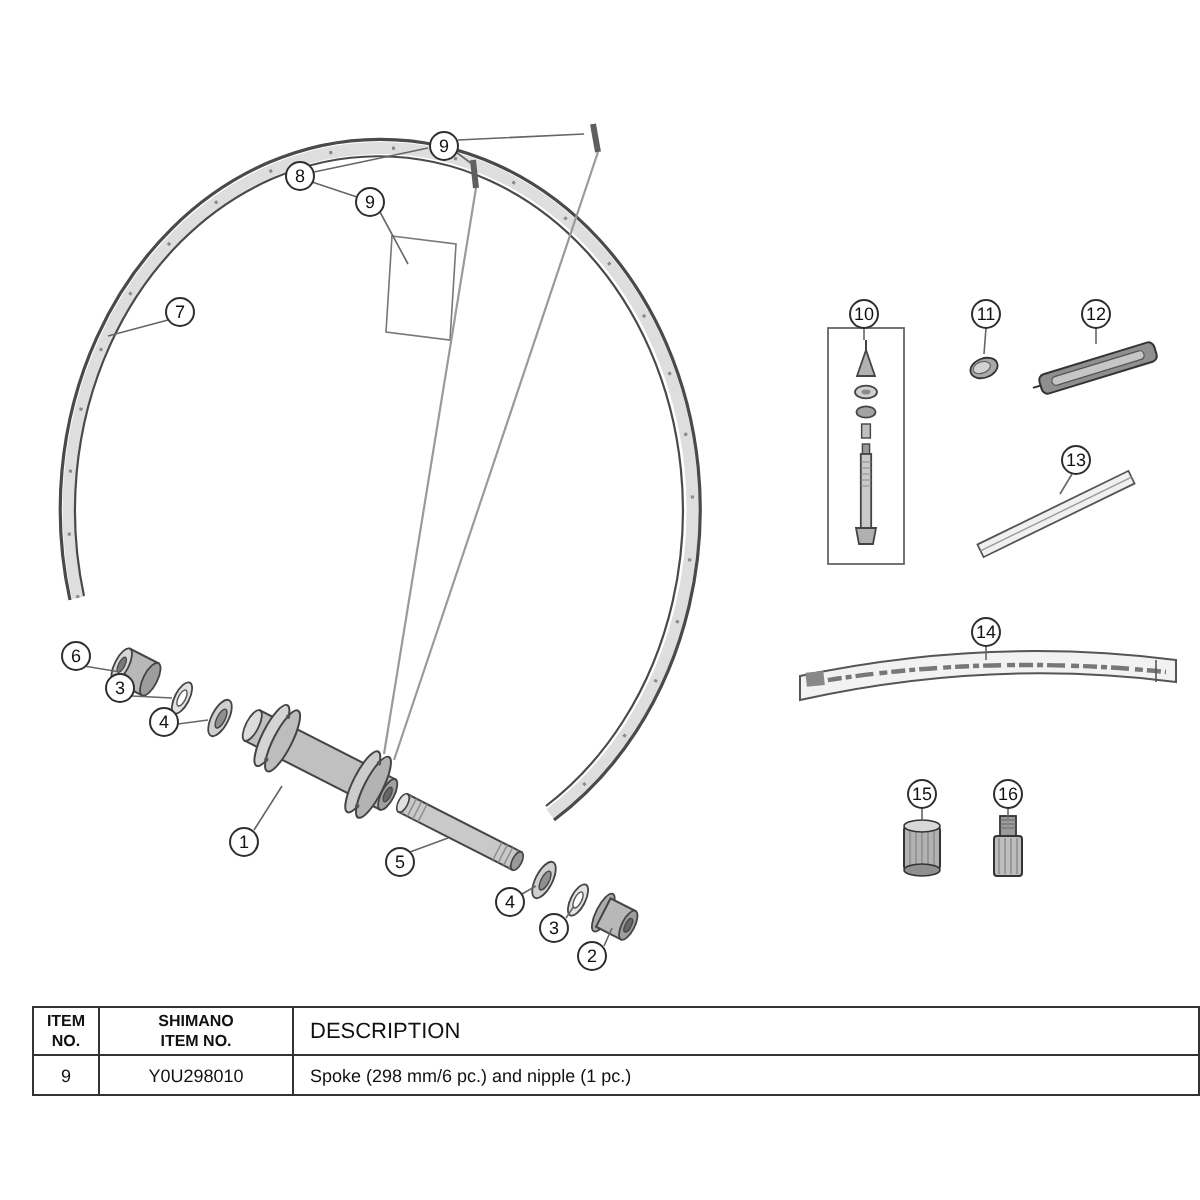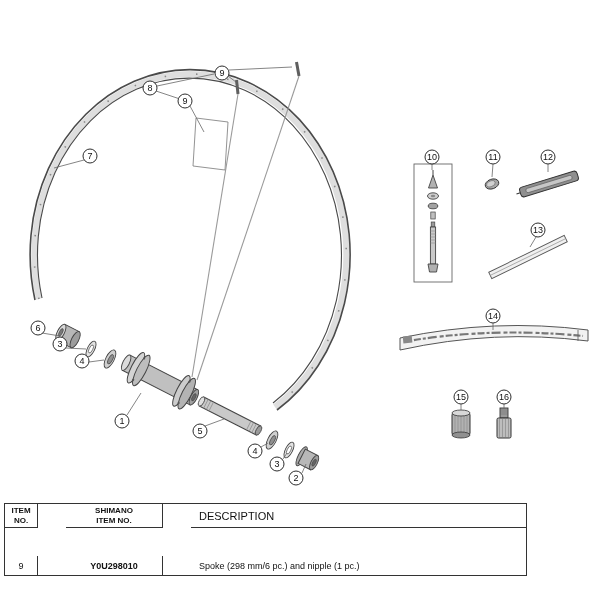--- a/index.html
+++ b/index.html
@@ -2,31 +2,31 @@
 <html style="--line_art: #333333;"><head>
 <meta charset="utf-8">
 <style>
   html,body{margin:0;padding:0;width:600px;height:600px;background:#fff;overflow:hidden;
     font-family:"Liberation Sans",sans-serif;}
   .page{position:relative;width:600px;height:600px;background:#fff;}
   svg{position:absolute;left:0;top:0;}
   .co{fill:#fff;stroke:#2e2e2e;stroke-width:1;}
   .cot{font:9px "Liberation Sans",sans-serif;text-anchor:middle;fill:#111;}
   .leader{stroke:#666;stroke-width:.8;fill:none;}
-  .parts-table{position:absolute;left:4px;top:503px;width:523px;border:1.4px solid var(--line_art,#333);
-    display:grid;grid-template-columns:33px 97px 1fr;grid-template-rows:24px 19px;box-sizing:border-box;gap:28px;}
+  .parts-table{position:absolute;left:16px;top:503px;width:584px;border:1.4px solid var(--line_art,#333);
+    display:grid;grid-template-columns:33px 97px 1fr;grid-template-rows:24px 19px;box-sizing:border-box;}
   .cell{display:flex;align-items:center;justify-content:center;border-right:1px solid var(--line_art,#333);
     border-bottom:1px solid var(--line_art,#333);box-sizing:border-box;overflow:hidden;color:#111;}
   .cell.lastcol{border-right:none;}
   .cell.lastrow{border-bottom:none;}
   .hdr2{flex-direction:column;line-height:1.15;font-size:8px;font-weight:bold;}
   .hdr1{font-size:11px;font-weight:normal;}
   .left{justify-content:flex-start;padding-left:8px;}
   .val{font-size:9px;}
-  .bold{font-weight:bold;}
+  .bold{font-weight:normal;}
 </style>
 </head>
 <body>
 
 <div class="page">
 
 <svg width="600" height="500" viewBox="0 0 600 500">
 
   <g>
     <path d="M39,299 A156,181 0 1 1 275,407" stroke="#dedede" stroke-width="6" fill="none"></path>

